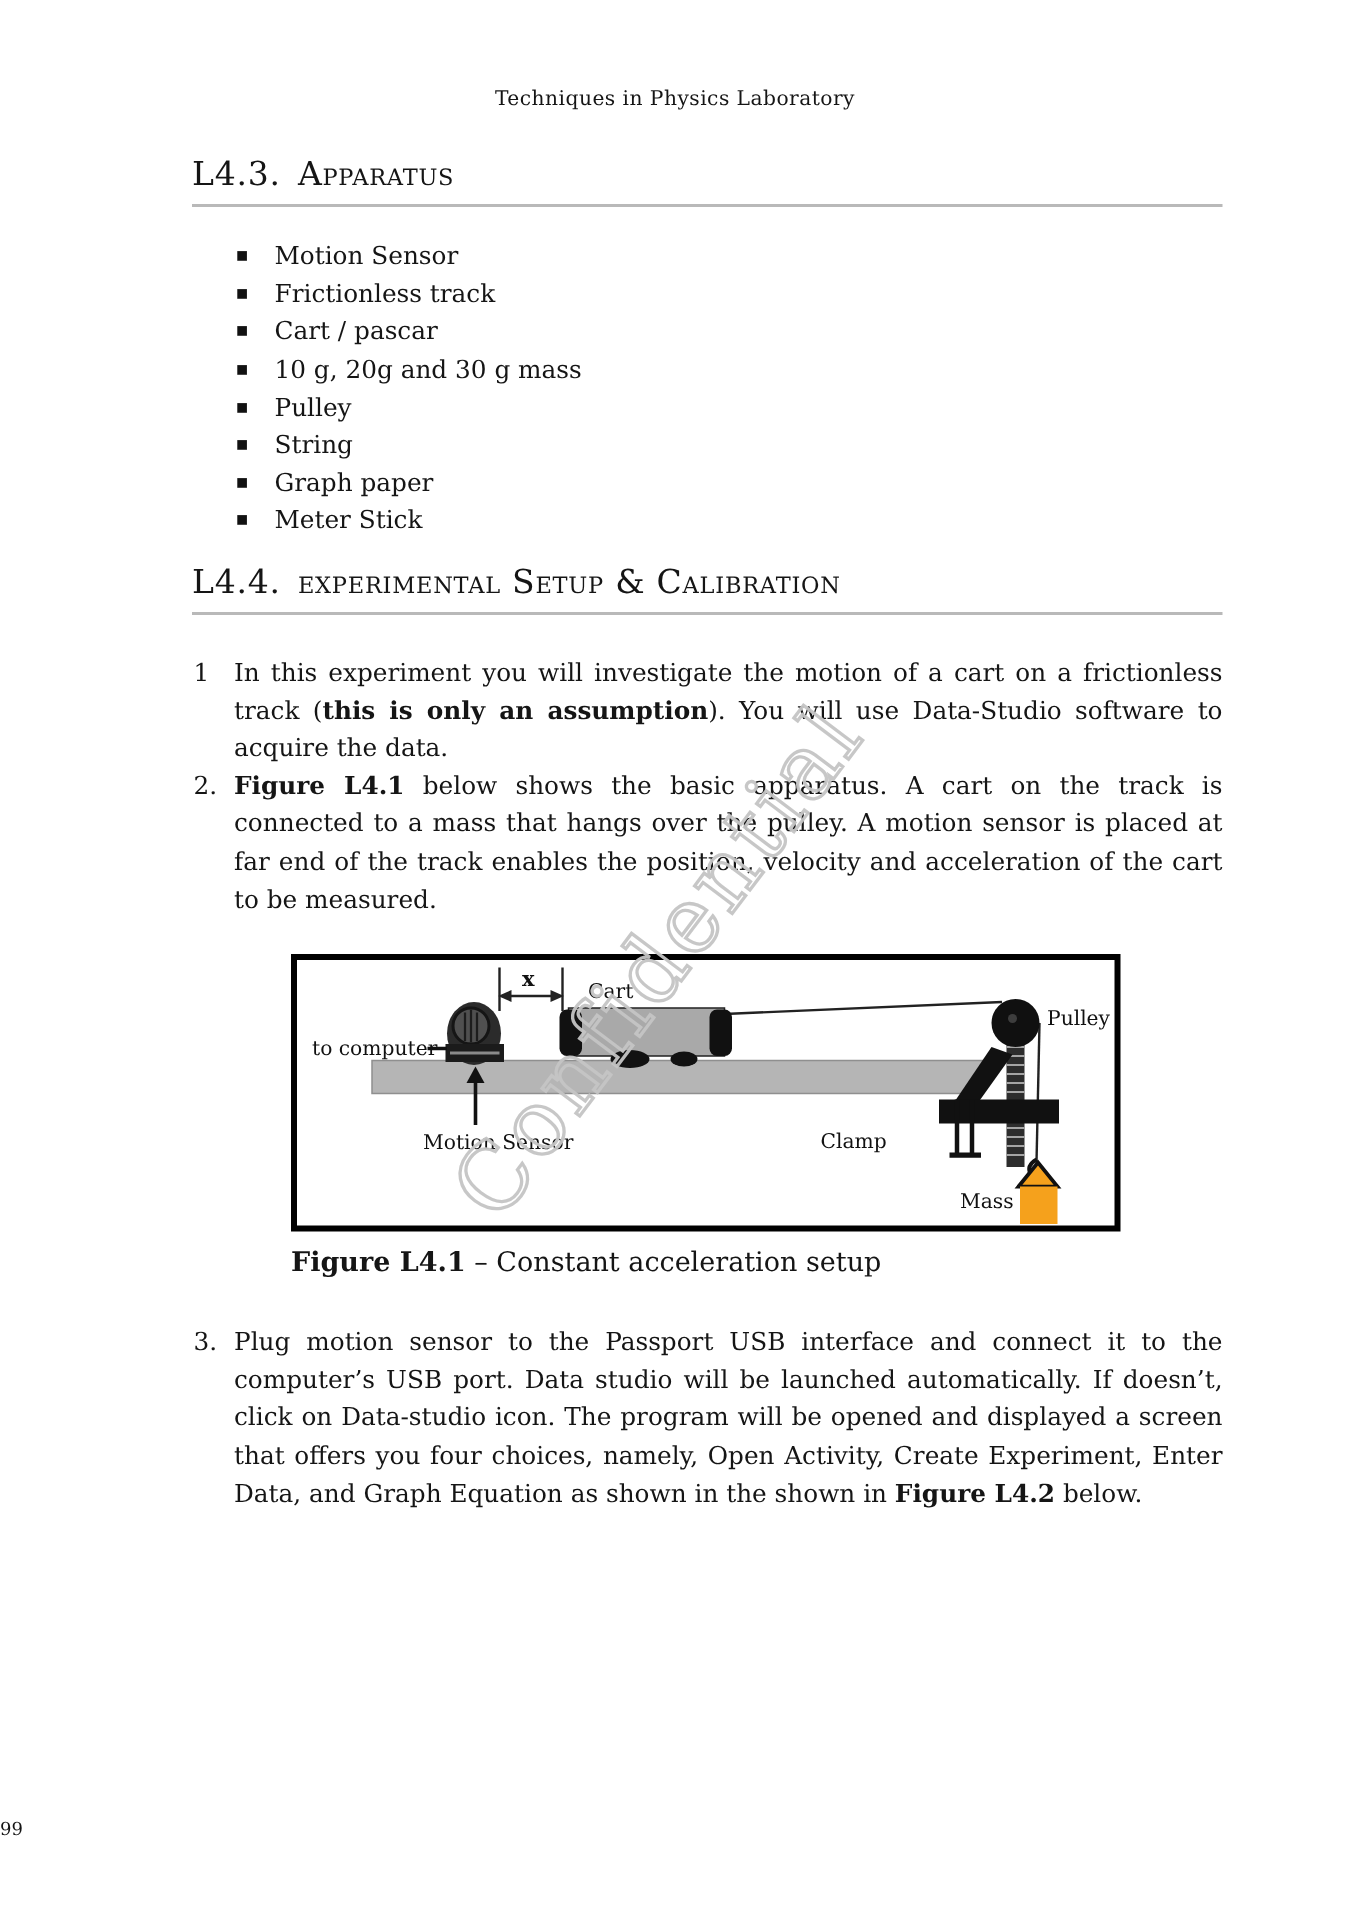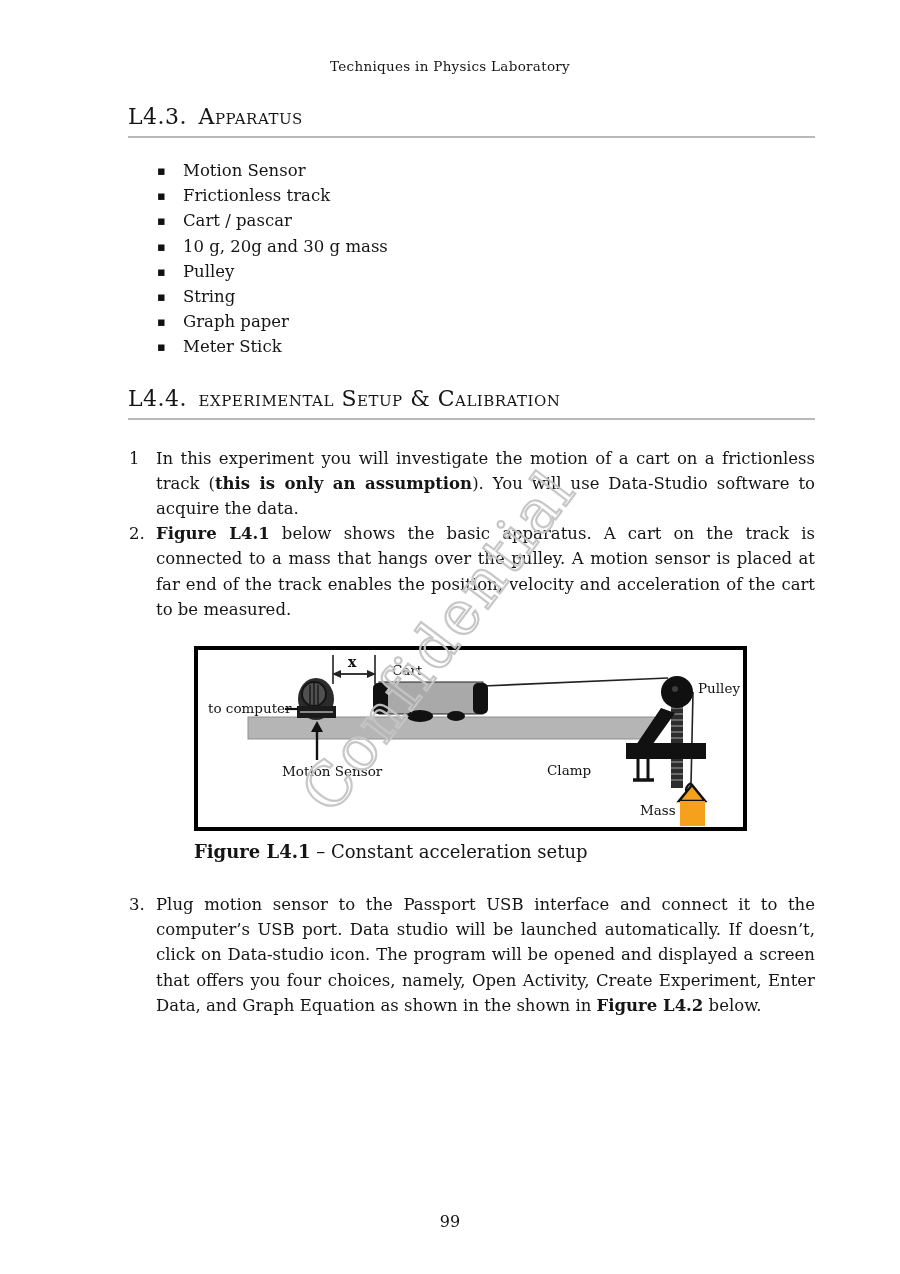--- a/index.html
+++ b/index.html
@@ -24,21 +24,21 @@
     margin-left: 128px;
     margin-right: 85px;
     font-size: 22px;
     font-weight: normal;
     font-variant: small-caps;
     letter-spacing: 0.5px;
     padding-bottom: 7px;
     border-bottom: 2px solid #b9b9b9;
   }
   .sec1 { margin-top: 30px; }
-  .sec2 { margin-top: 26px; }
+  .sec2 { margin-top: 16px; }
   ul.apparatus {
     margin: 20px 85px 0 183px;
     list-style: none;
   }
   ul.apparatus li {
     position: relative;
     font-size: 16.5px;
     line-height: 25.2px;
   }
   ul.apparatus li::before {
@@ -76,22 +76,22 @@
     width: 553px;
     text-align: left;
     font-size: 18px;
     line-height: 25px;
   }
   .step3 { margin-top: 28px; }
   .page-number {
     position: absolute;
     left: 0; right: 0;
     top: 1212px;
-    text-align: center;
-    font-size: 16px;
+    text-align: left;
+    font-size: 12px;
   }
   .watermark {
     position: absolute;
     left: 195px;
     top: 415px;
     width: 520px;
     height: 440px;
     z-index: 30;
     pointer-events: none;
     opacity: 0.95;

